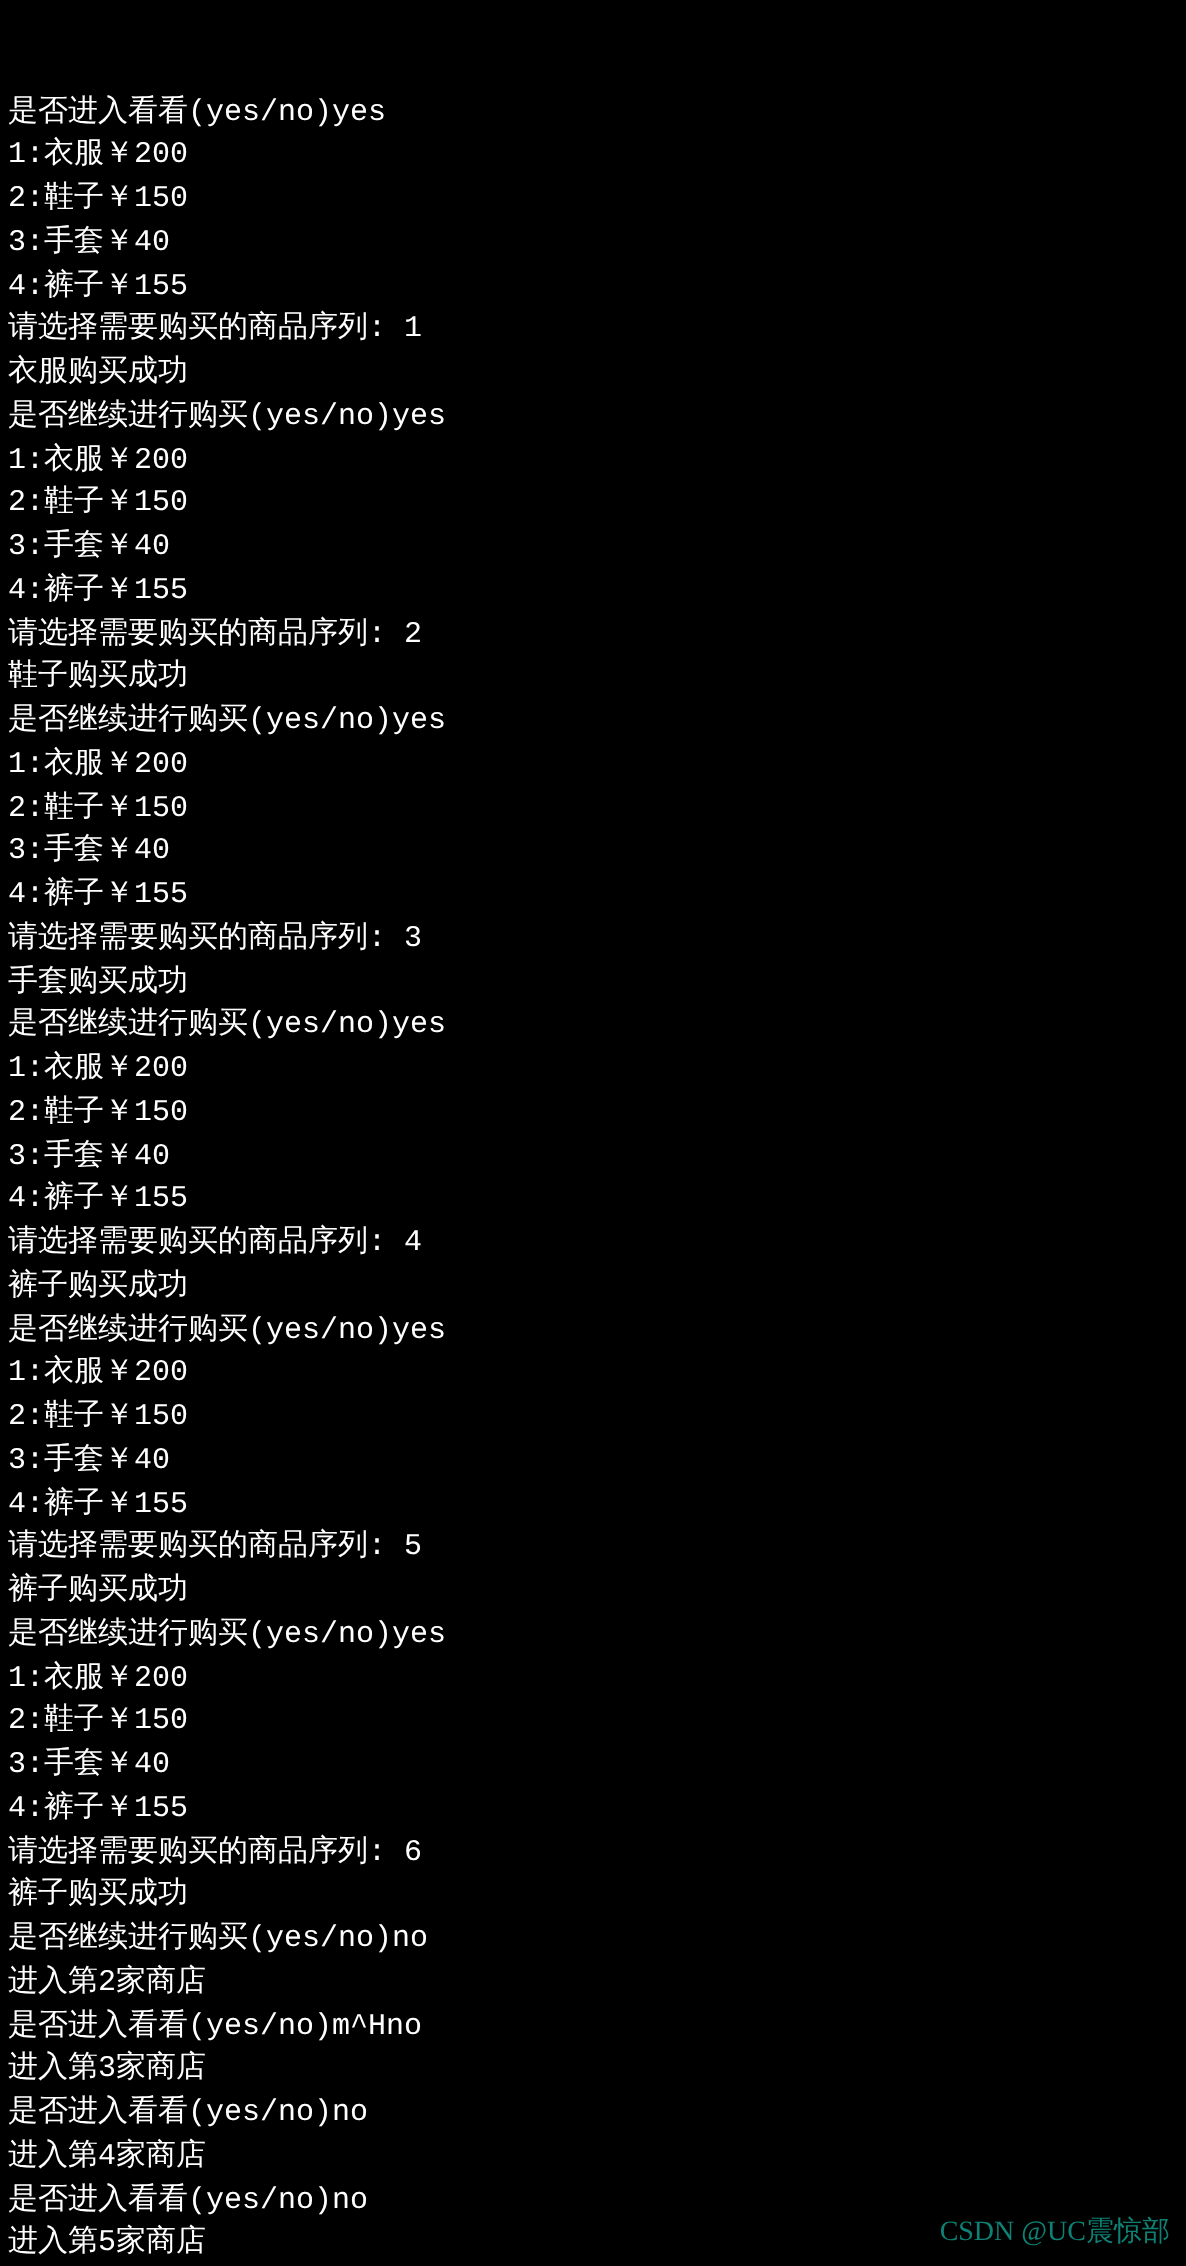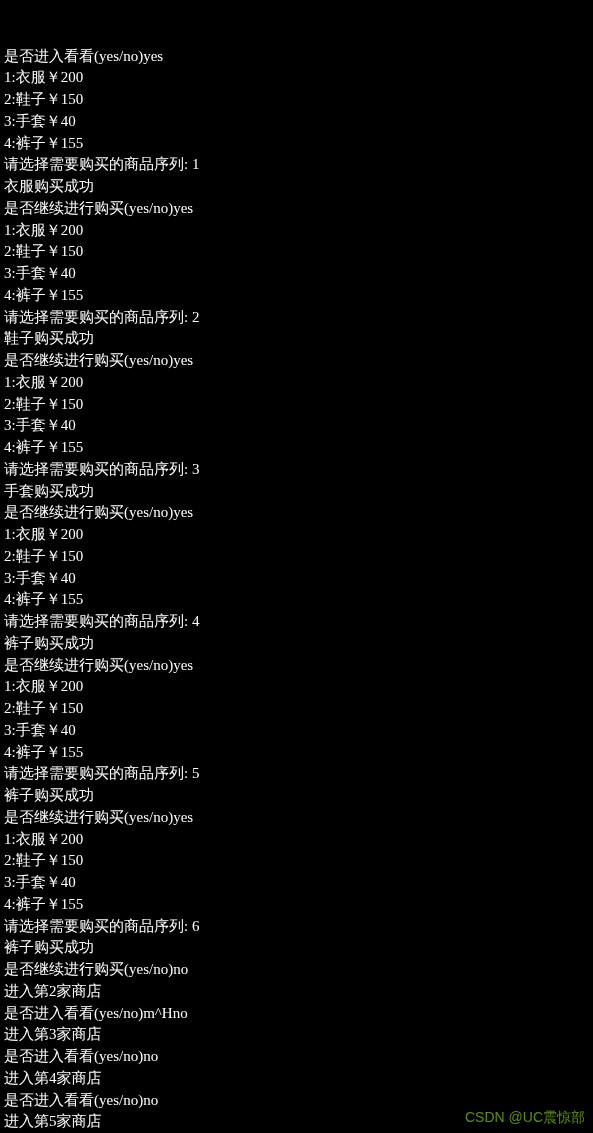--- a/index.html
+++ b/index.html
@@ -17,29 +17,28 @@
       width: 593px;
       height: 1133px;
       overflow: hidden;
       position: relative;
     }
     .terminal {
       white-space: pre;
     }
     .line {
       display: block;
-      font-family: Liberation Serif, serif;
     }
     .watermark {
       position: absolute;
       bottom: 6px;
       right: 8px;
-      color: #84cc16;
+      color: #14b8a6;
       font-size: 14px;
-      font-family: Liberation Sans, sans-serif;
+      font-family: Liberation Serif, serif;
       opacity: 0.7;
     }
   </style>
 </head>
 <body>
 
 <div class="terminal">
   <div id="lines-container"><span class="line">是否进入看看(yes/no)yes</span><span class="line">1:衣服￥200</span><span class="line">2:鞋子￥150</span><span class="line">3:手套￥40</span><span class="line">4:裤子￥155</span><span class="line">请选择需要购买的商品序列: 1</span><span class="line">衣服购买成功</span><span class="line">是否继续进行购买(yes/no)yes</span><span class="line">1:衣服￥200</span><span class="line">2:鞋子￥150</span><span class="line">3:手套￥40</span><span class="line">4:裤子￥155</span><span class="line">请选择需要购买的商品序列: 2</span><span class="line">鞋子购买成功</span><span class="line">是否继续进行购买(yes/no)yes</span><span class="line">1:衣服￥200</span><span class="line">2:鞋子￥150</span><span class="line">3:手套￥40</span><span class="line">4:裤子￥155</span><span class="line">请选择需要购买的商品序列: 3</span><span class="line">手套购买成功</span><span class="line">是否继续进行购买(yes/no)yes</span><span class="line">1:衣服￥200</span><span class="line">2:鞋子￥150</span><span class="line">3:手套￥40</span><span class="line">4:裤子￥155</span><span class="line">请选择需要购买的商品序列: 4</span><span class="line">裤子购买成功</span><span class="line">是否继续进行购买(yes/no)yes</span><span class="line">1:衣服￥200</span><span class="line">2:鞋子￥150</span><span class="line">3:手套￥40</span><span class="line">4:裤子￥155</span><span class="line">请选择需要购买的商品序列: 5</span><span class="line">裤子购买成功</span><span class="line">是否继续进行购买(yes/no)yes</span><span class="line">1:衣服￥200</span><span class="line">2:鞋子￥150</span><span class="line">3:手套￥40</span><span class="line">4:裤子￥155</span><span class="line">请选择需要购买的商品序列: 6</span><span class="line">裤子购买成功</span><span class="line">是否继续进行购买(yes/no)no</span><span class="line">进入第2家商店</span><span class="line">是否进入看看(yes/no)m^Hno</span><span class="line">进入第3家商店</span><span class="line">是否进入看看(yes/no)no</span><span class="line">进入第4家商店</span><span class="line">是否进入看看(yes/no)no</span><span class="line">进入第5家商店</span></div>
   
 </div>

